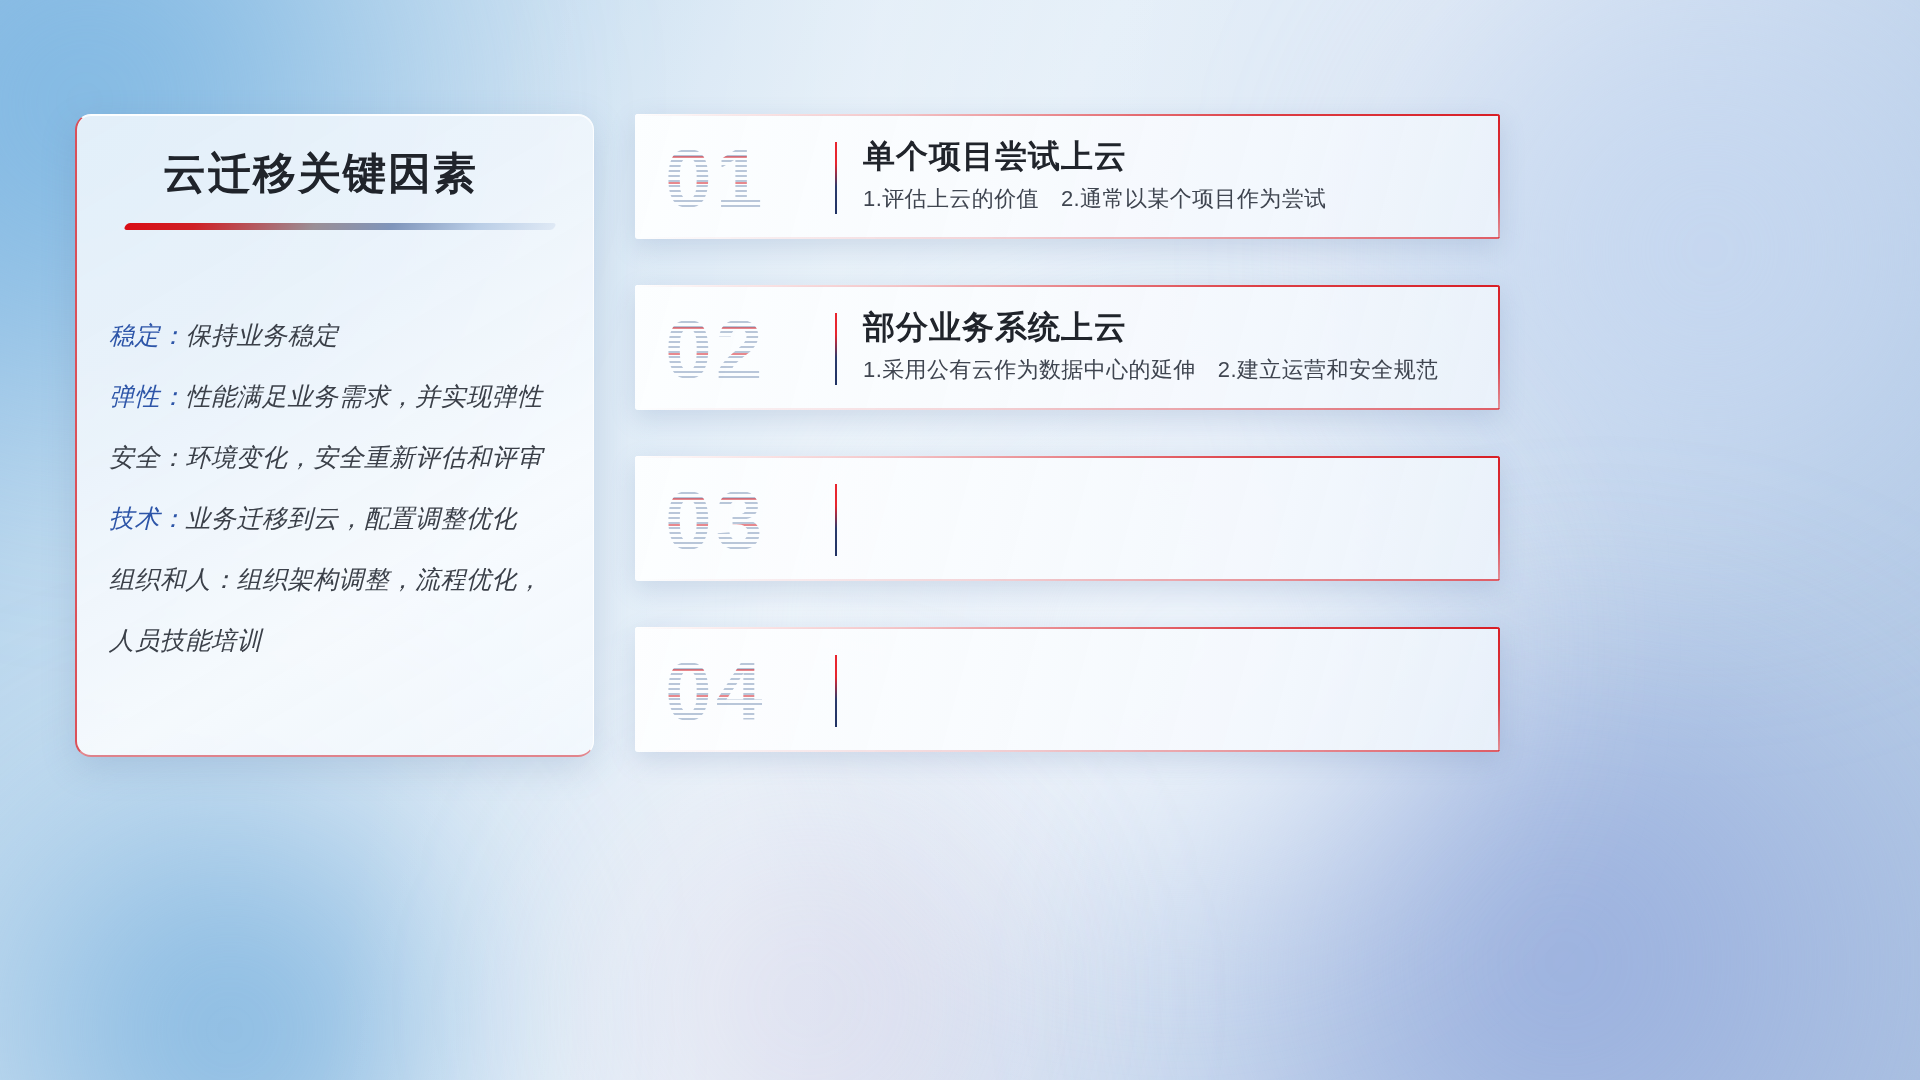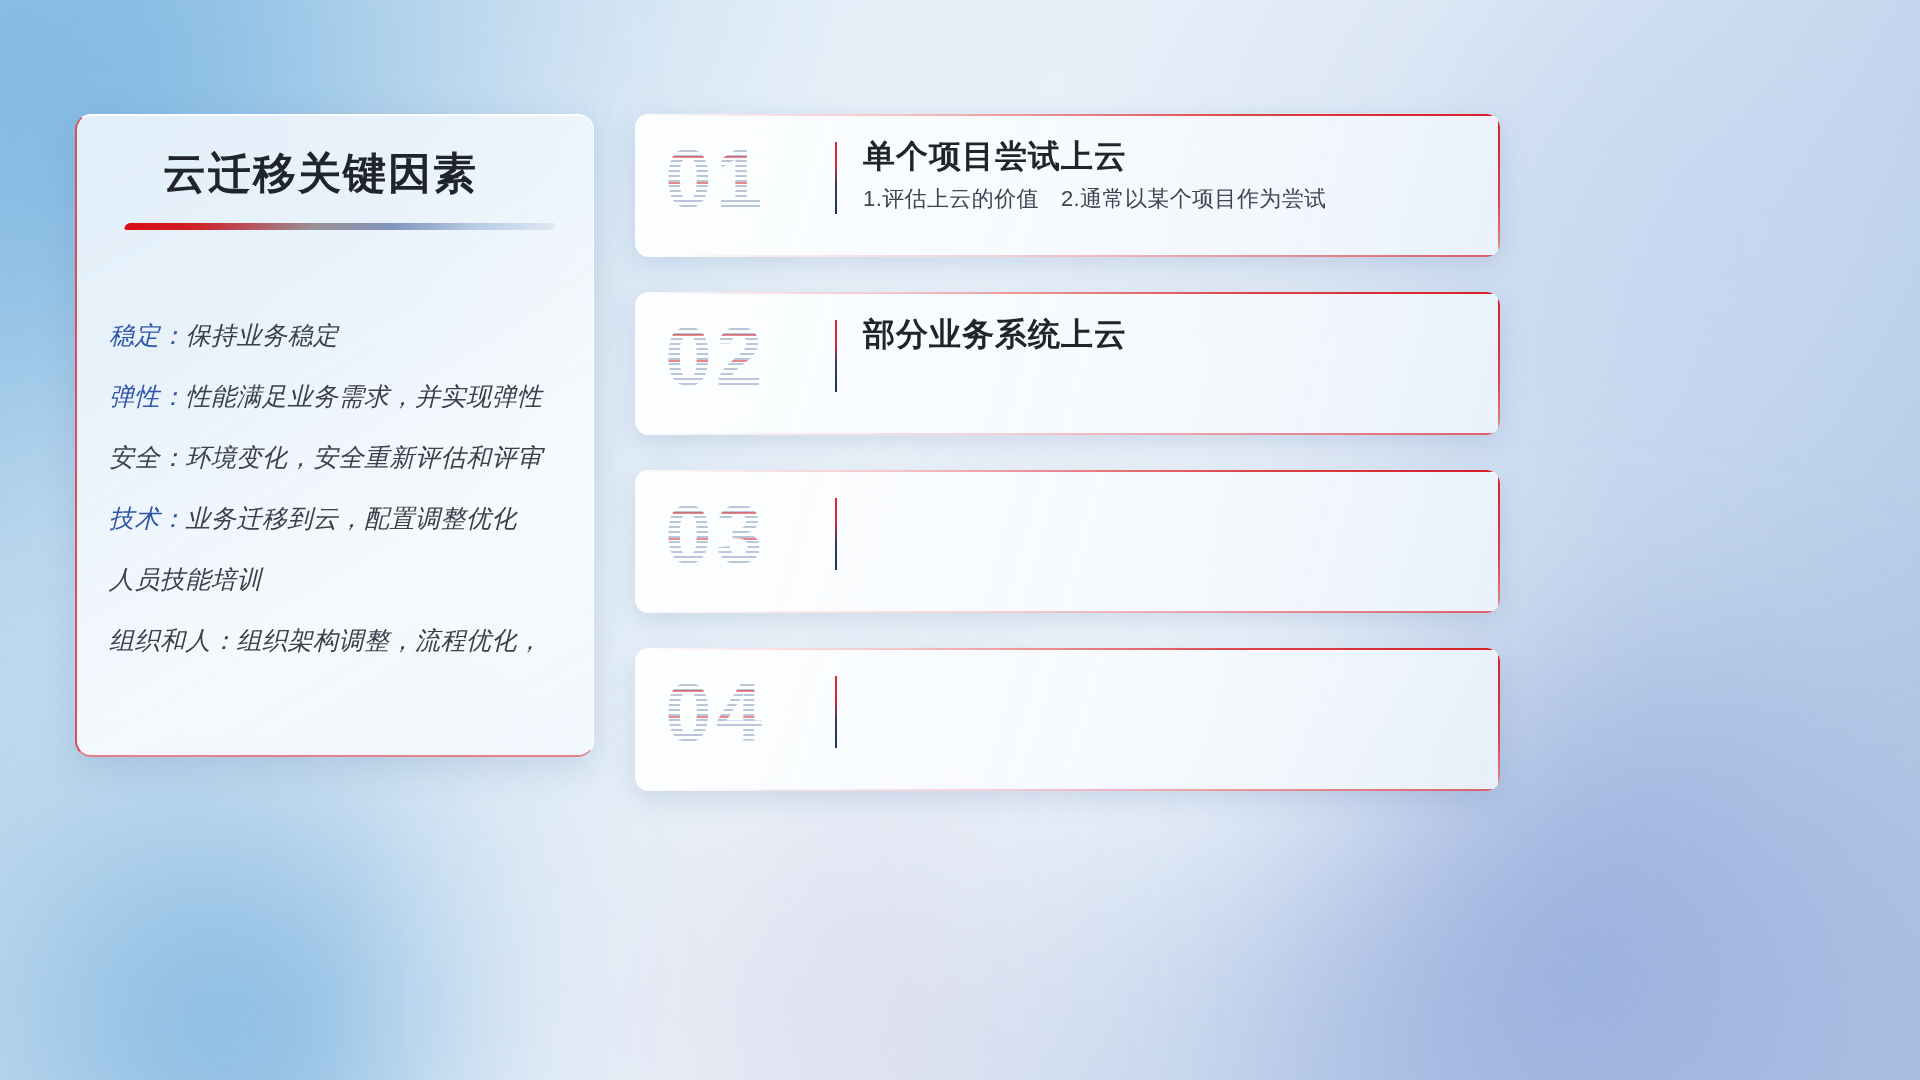--- a/index.html
+++ b/index.html
@@ -74,22 +74,22 @@
     white-space:nowrap; letter-spacing:.5px;
   }
   .factor-label{ color:#2d55a8; }
   .factor-label.plain{ color:#3b4049; }
   .factor-text{ color:#3b4049; }
   .factor-row.cont{ }
 
   
   #cards{ position:absolute; left:635px; top:114px; width:865px; }
   .card{
-    position:relative; height:143px; margin-bottom:35px;
-    border-radius:14px;
+    position:relative; height:125px; margin-bottom:46px;
+    border-radius:3px;
     background:linear-gradient(105deg, rgba(253,254,255,.97) 0%, rgba(249,251,254,.95) 42%, rgba(244,248,253,.93) 72%, rgba(236,243,251,.90) 100%);
     box-shadow:0 8px 26px rgba(88,122,168,.20), inset 0 1px 0 rgba(255,255,255,.95);
     overflow:hidden;
   }
   .card-topline{
     position:absolute; left:0; top:0; height:2px; width:100%;
     background:linear-gradient(90deg, rgba(216,30,38,0) 0%, rgba(216,30,38,.25) 30%, rgba(216,30,38,.85) 72%, #d81e26 100%);
   }
   .card-rightline{
     position:absolute; right:0; top:0; width:2px; height:100%;
@@ -161,22 +161,22 @@
 <div id="stage">
 
   <section id="left-panel">
     <h1 id="panel-title">云迁移关键因素</h1>
     <div id="panel-rule"></div>
     <div id="factor-list">
         <div class="factor-row"><span class="factor-label">稳定：</span><span class="factor-text">保持业务稳定</span></div>
         <div class="factor-row"><span class="factor-label">弹性：</span><span class="factor-text">性能满足业务需求，并实现弹性</span></div>
         <div class="factor-row"><span class="factor-label plain">安全：</span><span class="factor-text">环境变化，安全重新评估和评审</span></div>
         <div class="factor-row"><span class="factor-label">技术：</span><span class="factor-text">业务迁移到云，配置调整优化</span></div>
+        <div class="factor-row"><span class="factor-label plain">组织和人：</span><span class="factor-text">组织架构调整，流程优化，</span></div>
         <div class="factor-row cont"><span class="factor-text">人员技能培训</span></div>
-        <div class="factor-row"><span class="factor-label plain">组织和人：</span><span class="factor-text">组织架构调整，流程优化，</span></div>
       </div>
   </section>
 
   <section id="cards">
       <article class="card">
         <div class="card-topline"></div>
         <div class="card-rightline"></div>
         <div class="card-bottomline"></div>
         <div class="card-num">01</div>
         <div class="card-num-accent">01</div>
@@ -188,20 +188,21 @@
       </article>
       <article class="card">
         <div class="card-topline"></div>
         <div class="card-rightline"></div>
         <div class="card-bottomline"></div>
         <div class="card-num">02</div>
         <div class="card-num-accent">02</div>
         <div class="card-divider"></div>
         <div class="card-body">
           <div class="card-title">部分业务系统上云</div>
+          <div class="card-desc"><span>1.采用公有云作为数据中心的延伸</span><span class="desc-gap"></span><span>2.建立运营和安全规范</span></div>
         </div>
       </article>
       <article class="card">
         <div class="card-topline"></div>
         <div class="card-rightline"></div>
         <div class="card-bottomline"></div>
         <div class="card-num">03</div>
         <div class="card-num-accent">03</div>
         <div class="card-divider"></div>
       </article>

